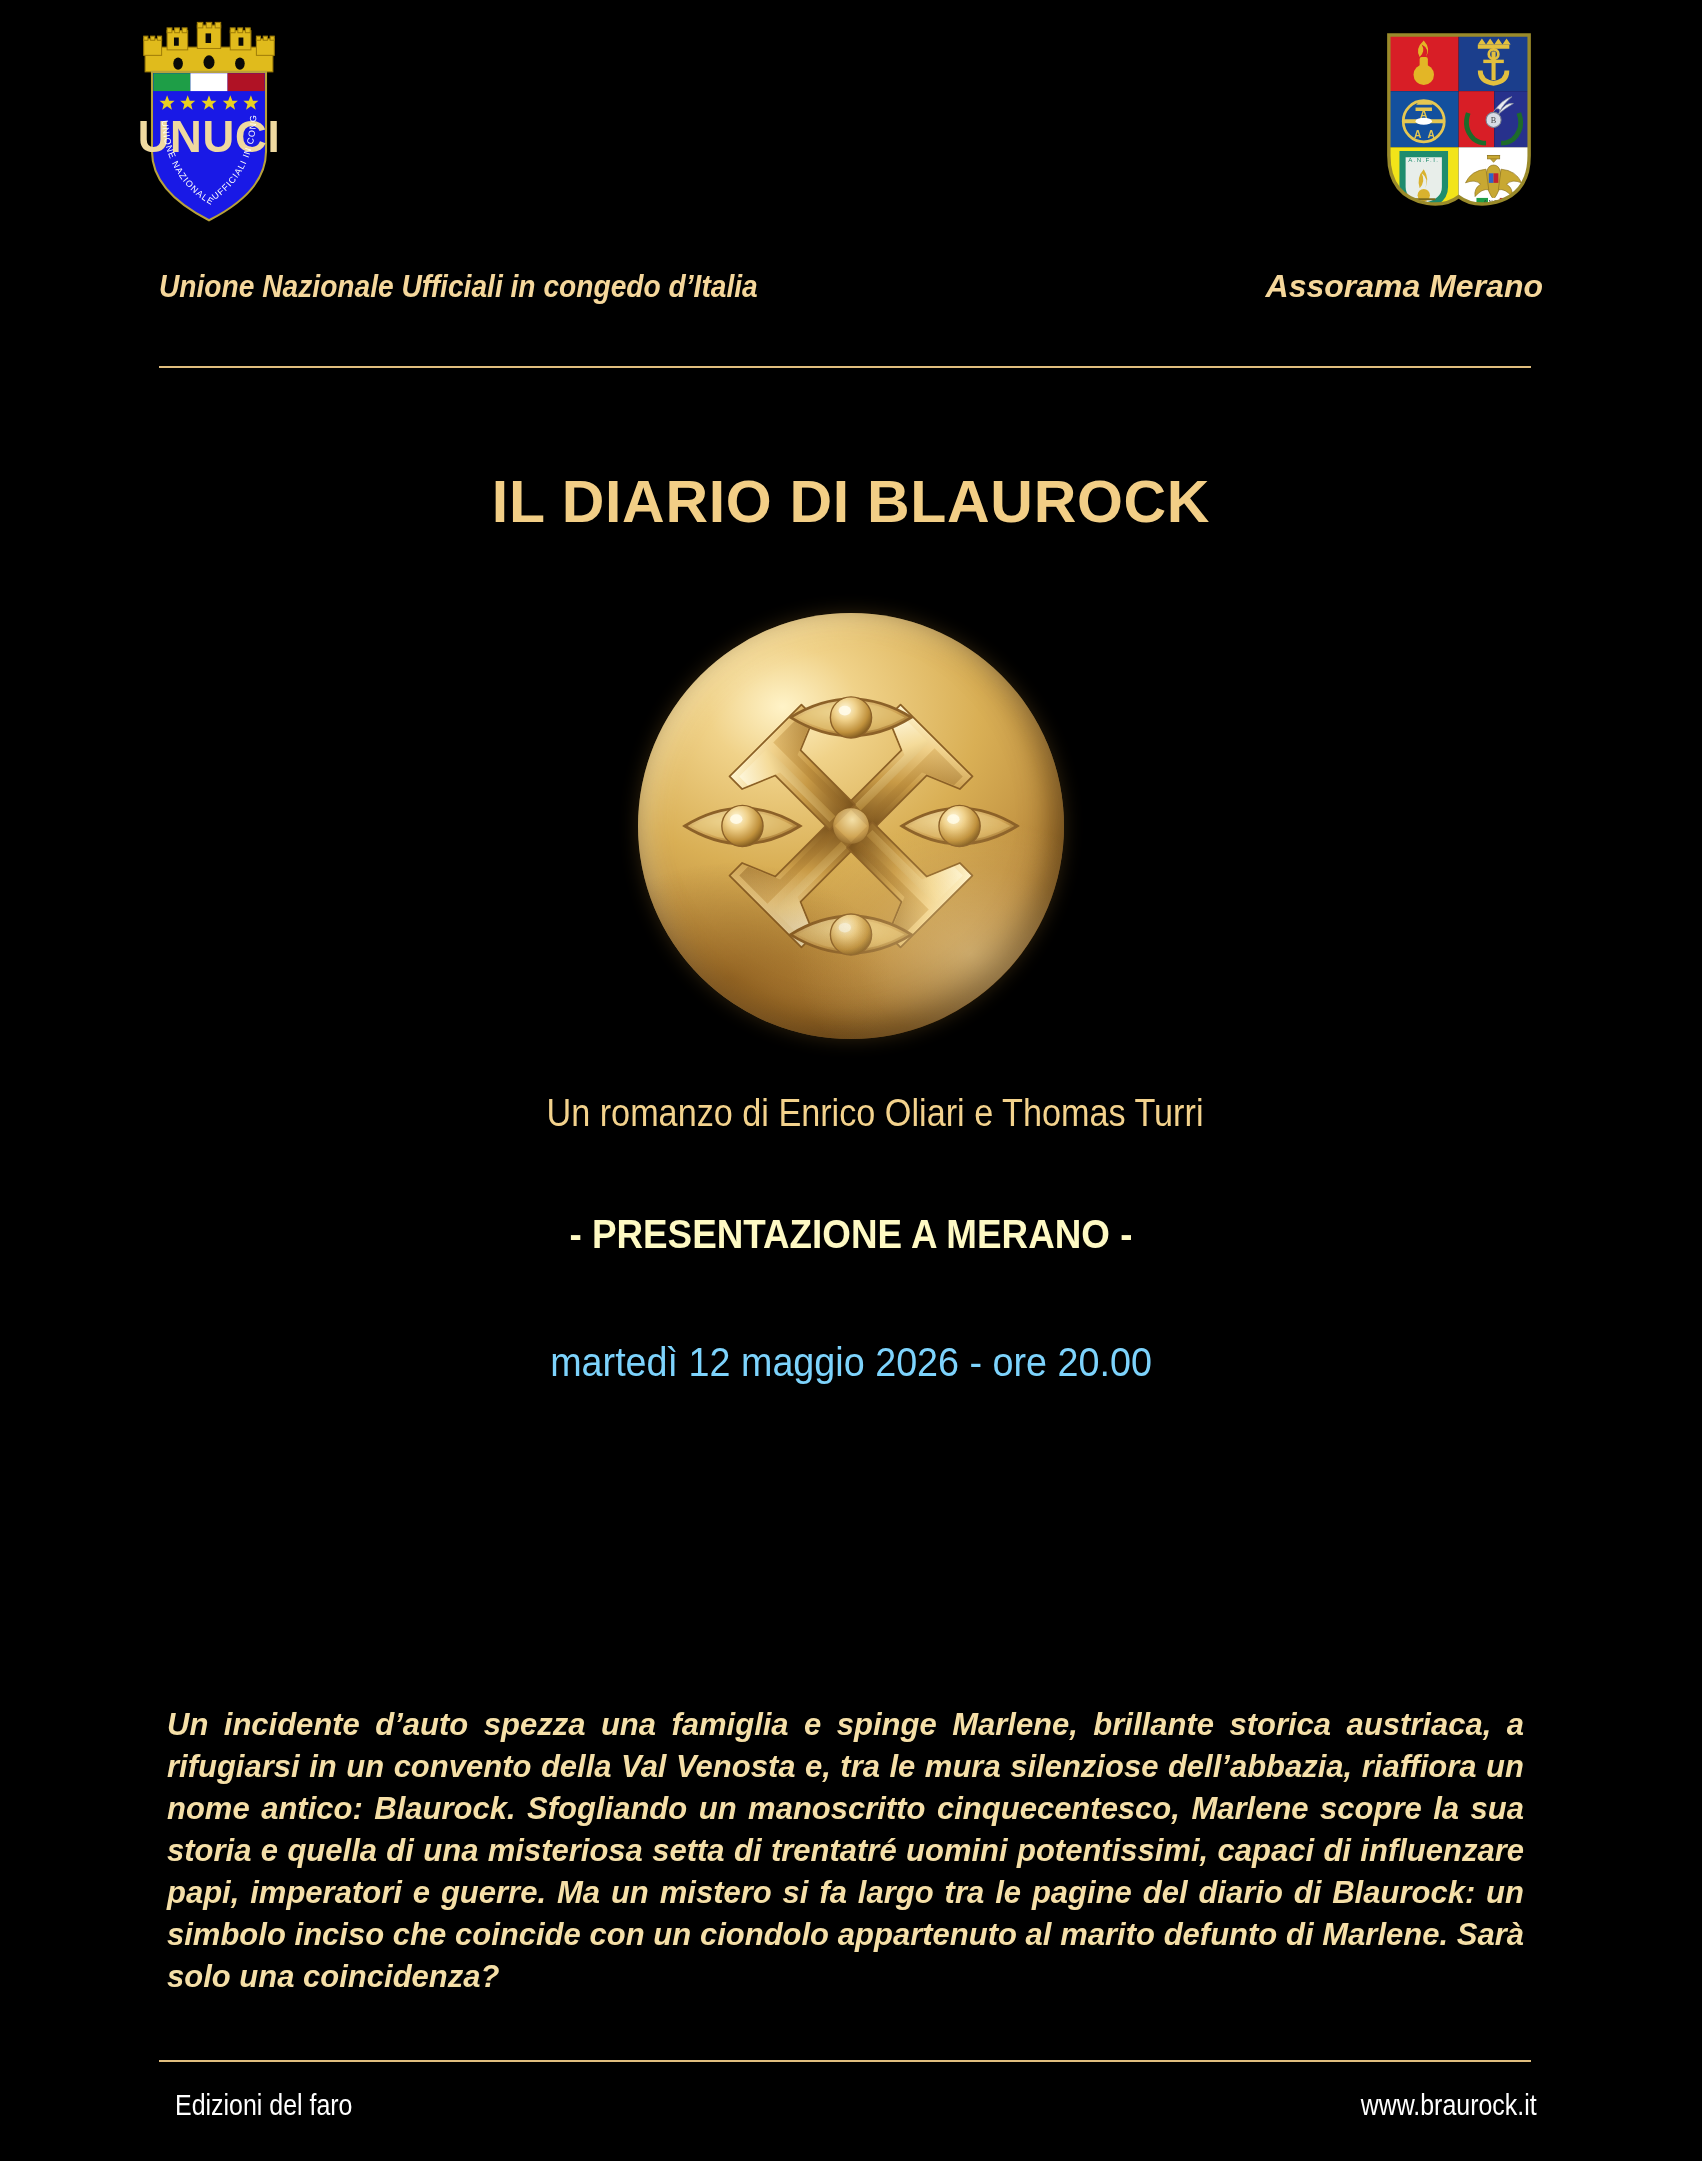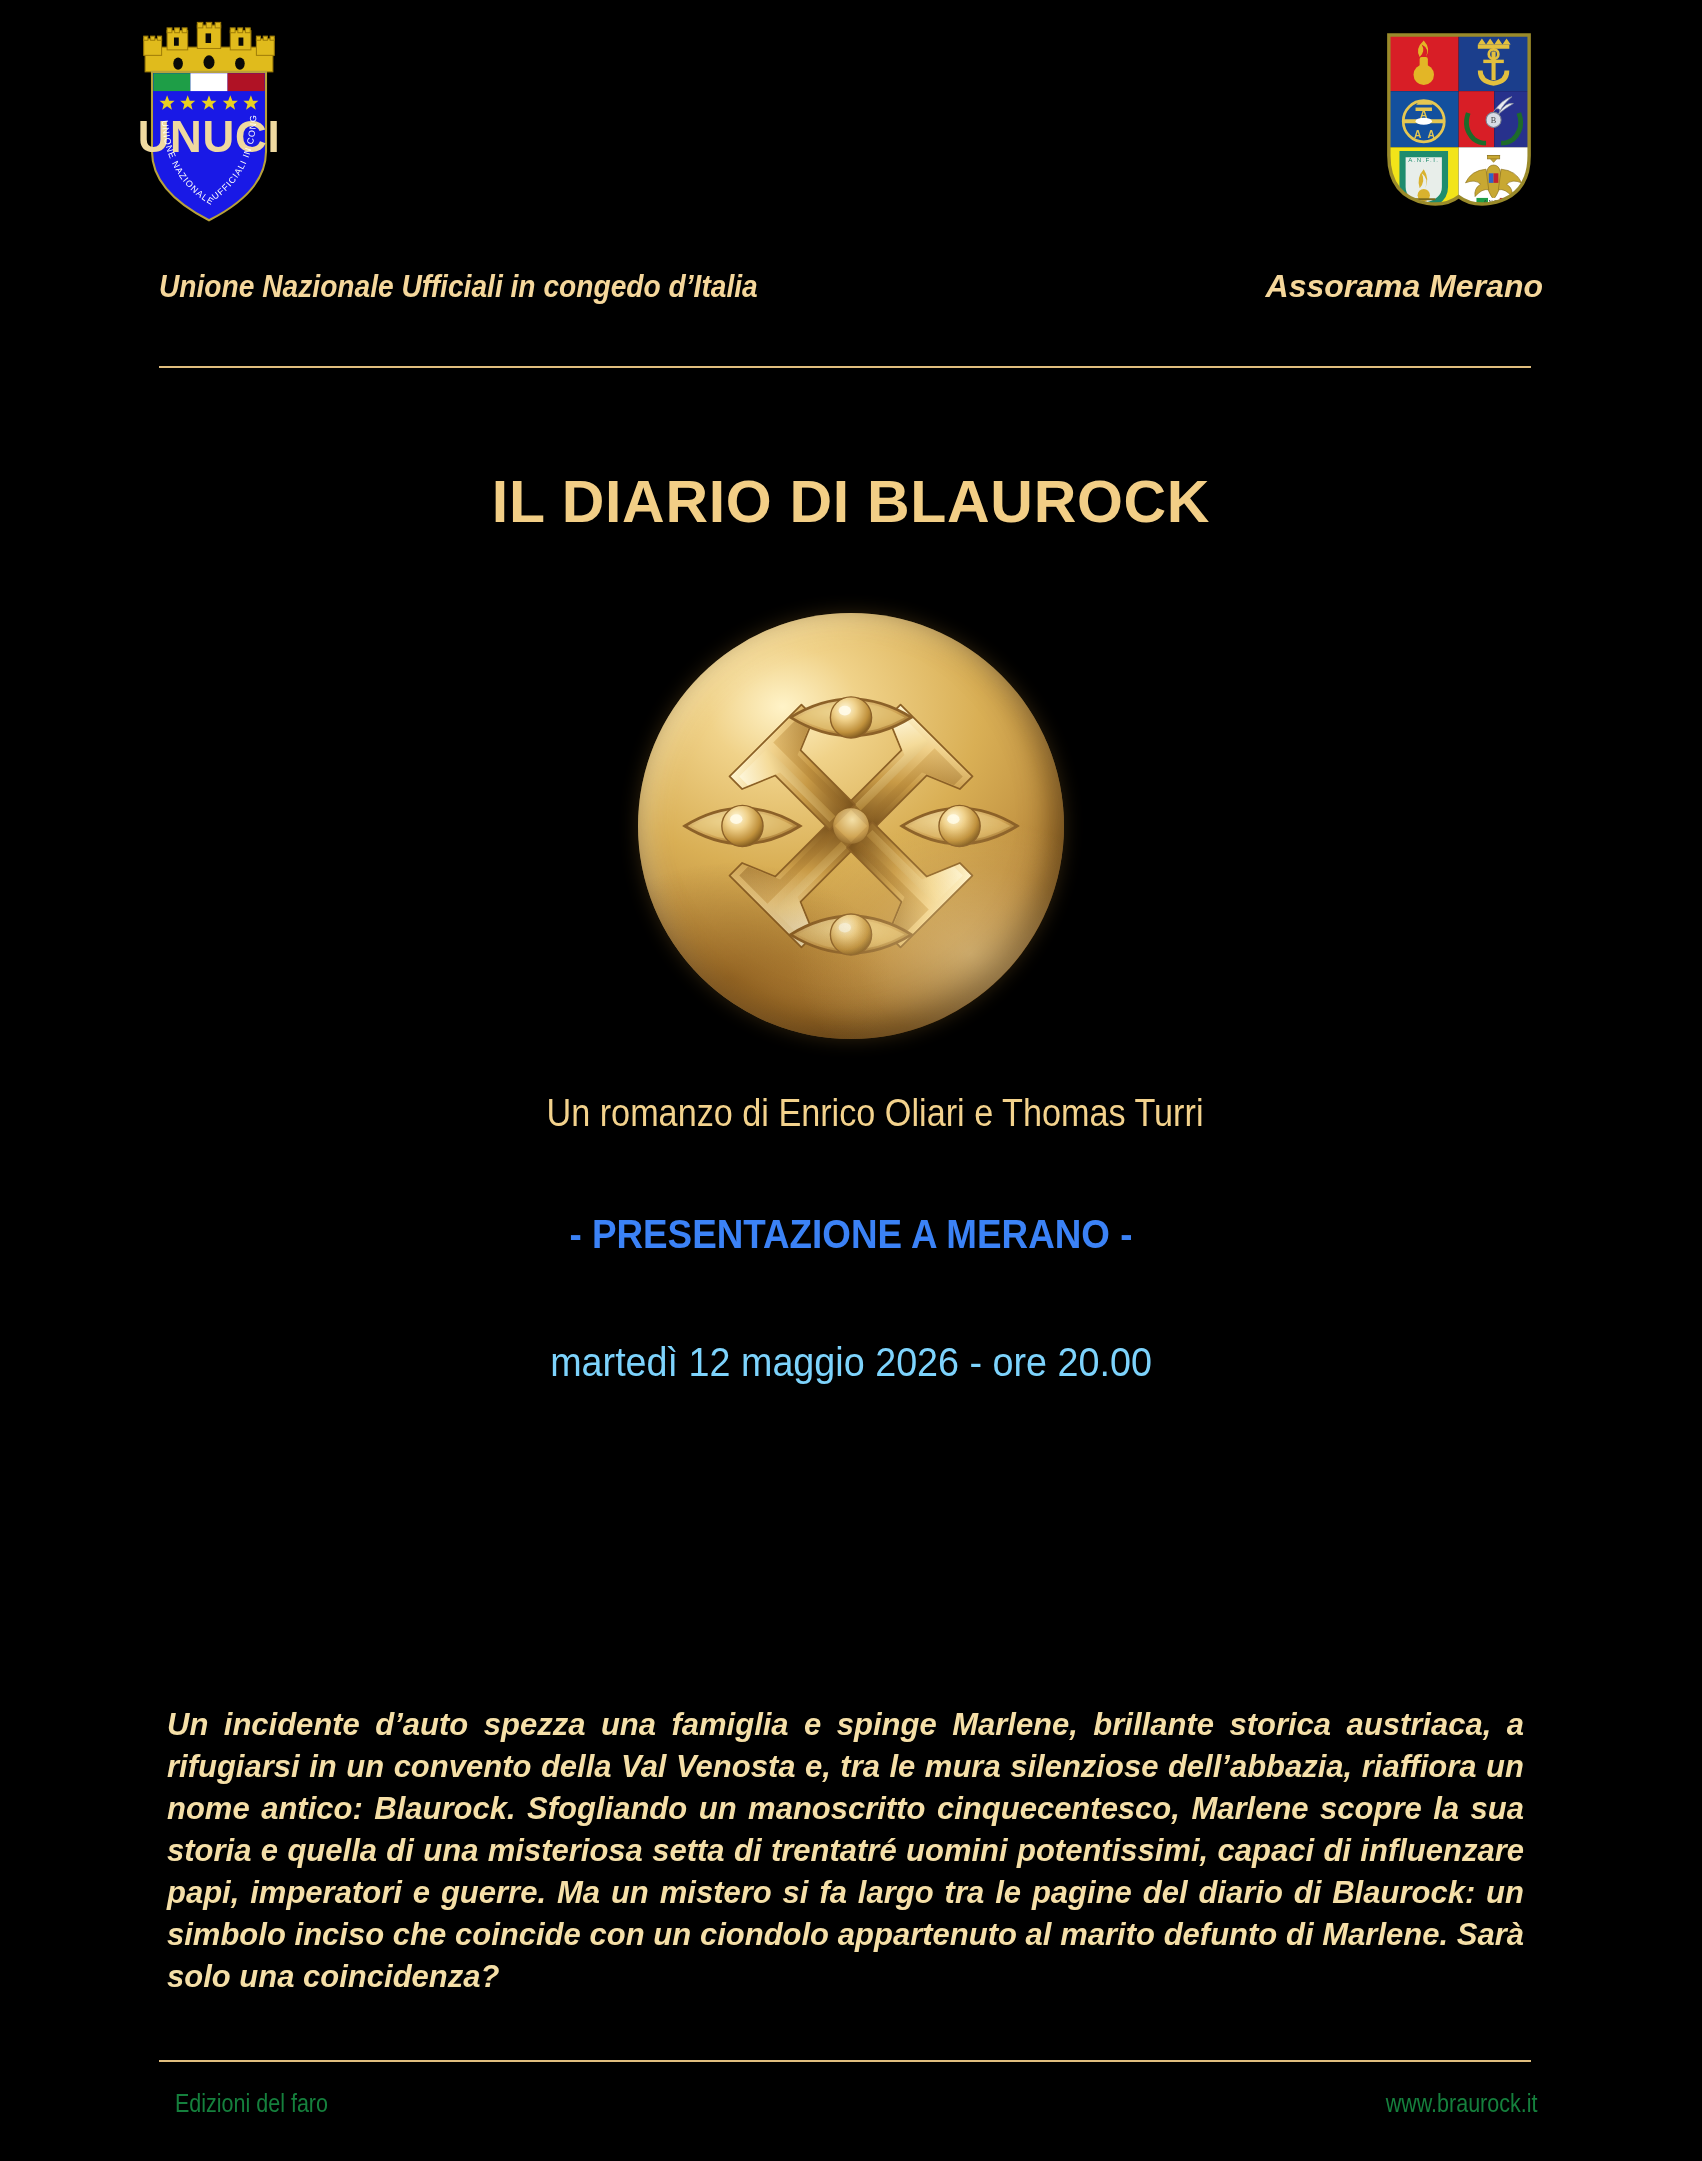--- a/index.html
+++ b/index.html
@@ -138,21 +138,21 @@
     top: 1092px;
     font-size: 38px;
     color: #F3D28C;
     padding-left: 48px;
   }
   .line-author span { display: inline-block; transform: scaleX(0.90); }
   .line-presentazione {
     top: 1212px;
     font-size: 40px;
     font-weight: bold;
-    color: #3b82f6;
+    color: #fef9c3;
   }
   .line-presentazione span { display: inline-block; transform: scaleX(0.92); }
   .line-date {
     top: 1339px;
     font-size: 41px;
     color: #7dd3fc;
   }
   .line-date span { display: inline-block; transform: scaleX(0.92); }
   .line-venue {
     top: 1461px;
@@ -179,22 +179,22 @@
     line-height: 42px;
     text-align: justify;
     color: #F5DFA7;
   }
   .synopsis p { margin: 8px; }
 
   
   .footer-item {
     position: absolute;
     top: 2089px;
-    font-size: 25px;
-    color: #15803d;
+    font-size: 29px;
+    color: #ffffff;
     white-space: nowrap;
   }
   .footer-item span { display: inline-block; transform: scaleX(0.86); transform-origin: inherit; }
   .footer-left { left: 175px; }
   .footer-left span { transform-origin: left center; }
   .footer-right { right: 165px; }
   .footer-right span { transform-origin: right center; }
 </style>
 </head>
 <body>

